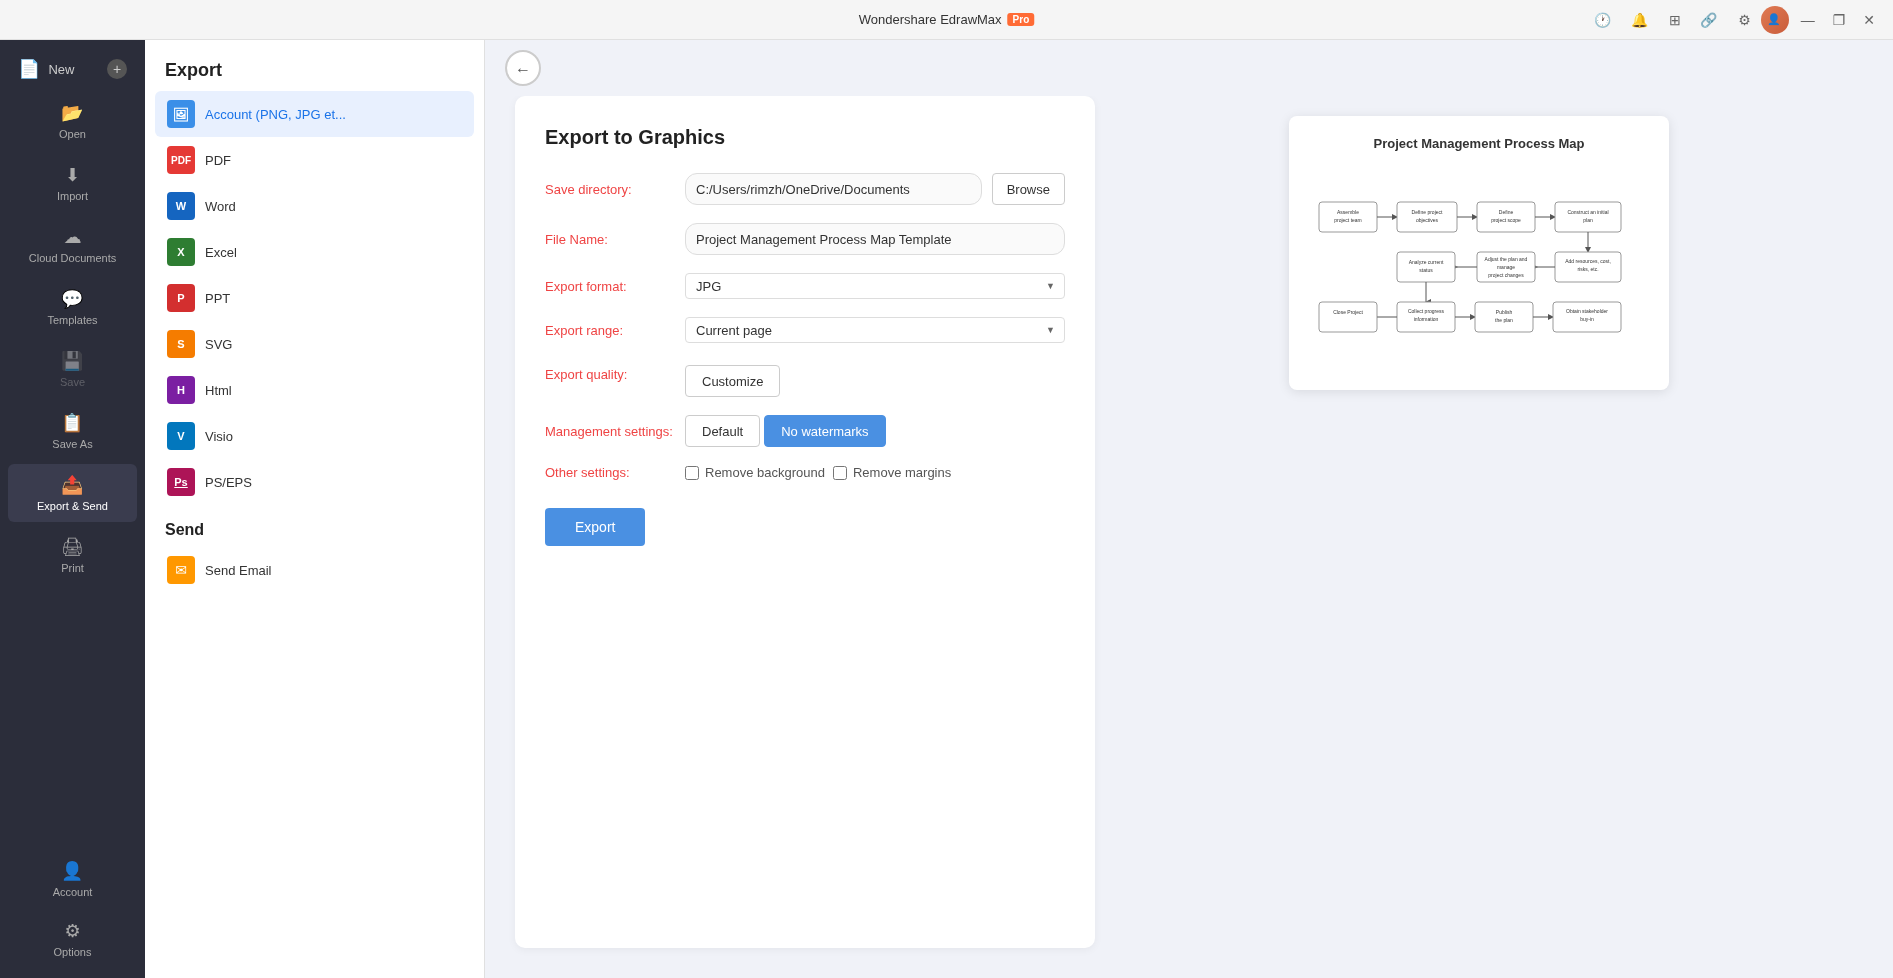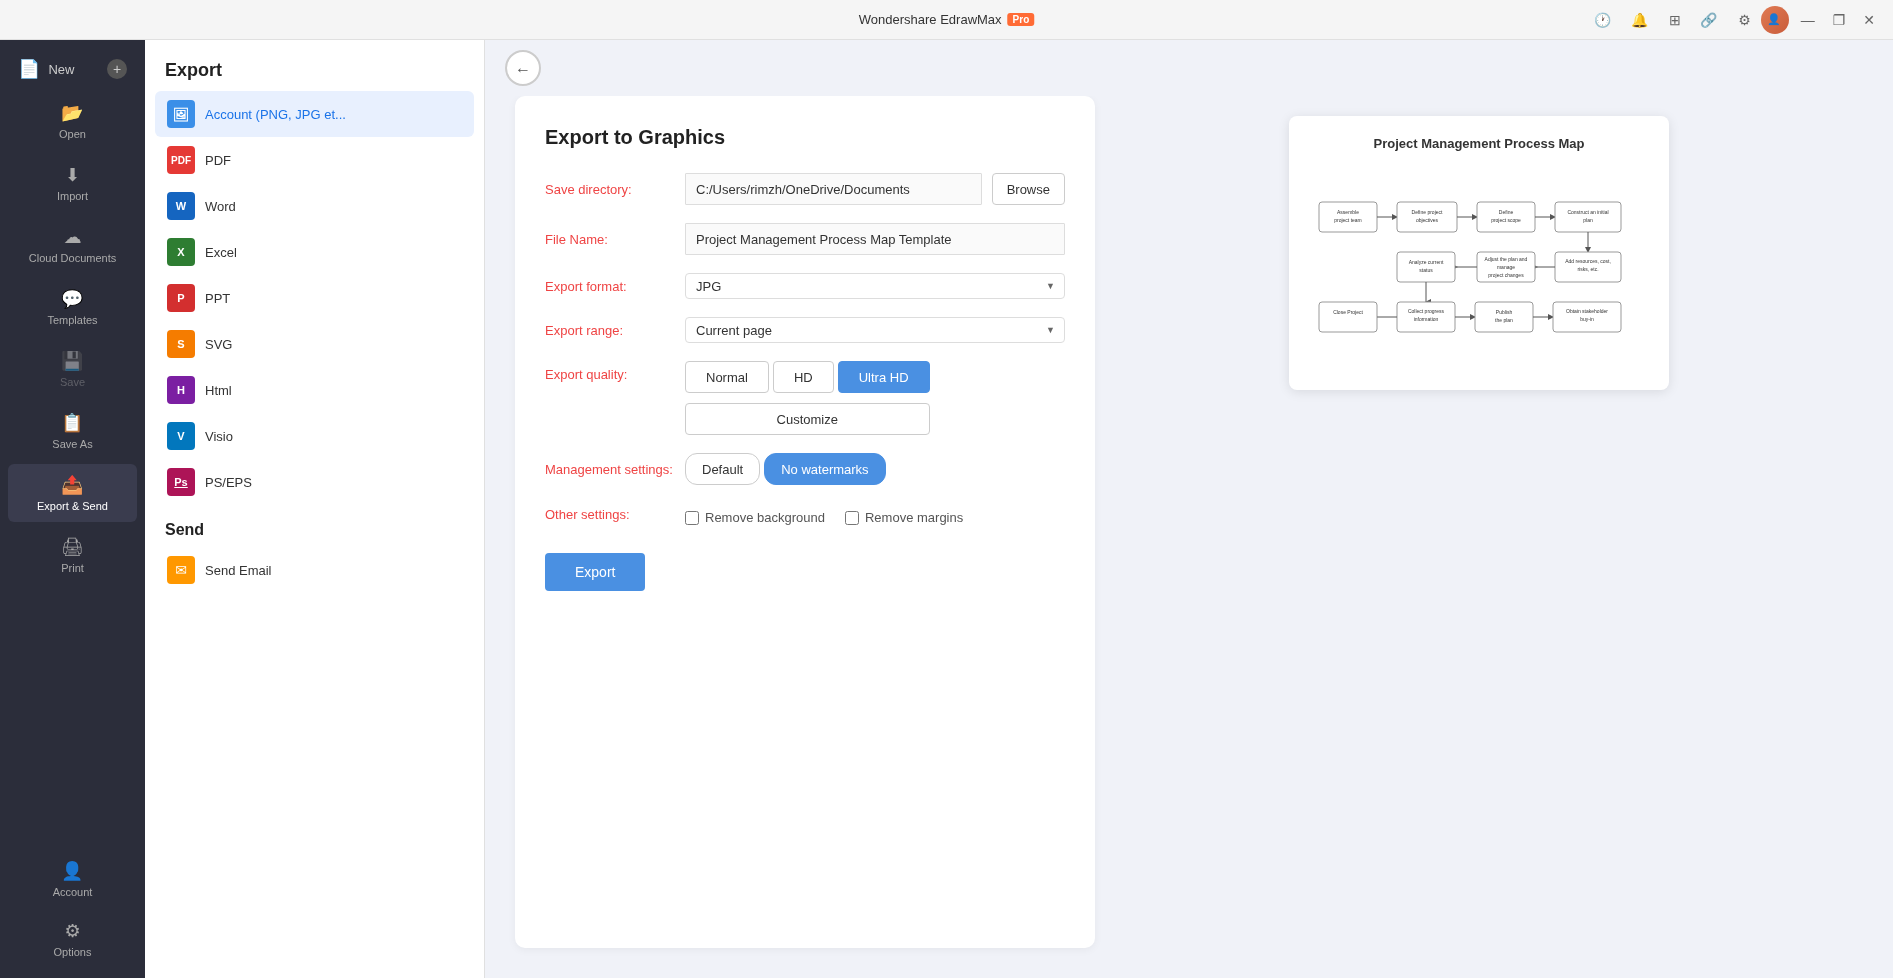--- a/index.html
+++ b/index.html
@@ -254,21 +254,21 @@
     .form-label {
       width: 130px;
       font-size: 13px;
       color: #ef4444;
       flex-shrink: 0;
     }
     .form-input {
       flex: 1;
       height: 32px;
       border: 1px solid #ddd;
-      border-radius: 1px;
+      border-radius: 12px;
       padding: 0 10px;
       font-size: 13px;
       color: #333;
       background: #fafafa;
     }
     .browse-btn {
       height: 32px;
       padding: 0 14px;
       background: white;
       border: 1px solid #ccc;
@@ -340,38 +340,37 @@
 
     
     .watermark-group {
       display: flex;
       gap: 4px;
     }
     .watermark-btn {
       height: 32px;
       padding: 0 16px;
       border: 1px solid #ccc;
-      border-radius: 12px;
+      border-radius: 4px;
       background: white;
       cursor: pointer;
       font-size: 13px;
       color: #333;
     }
     .watermark-btn.active {
       background: #4a90e2;
       color: white;
       border-color: #4a90e2;
     }
 
     
     .checkbox-group {
       display: flex;
       align-items: center;
-      gap: 20px;
-      margin-top: 7px;
+      gap: 8px;
     }
     .checkbox-label {
       display: flex;
       align-items: center;
       gap: 6px;
       font-size: 13px;
       color: #555;
       cursor: pointer;
     }
     .checkbox-label input[type=checkbox] {
@@ -626,25 +625,20 @@
               <option>Current page</option>
               <option>All pages</option>
               <option>Selected objects</option>
             </select>
           </div>
         </div>
 
         <div class="form-row" style="align-items: flex-start;">
           <span class="form-label" style="padding-top:6px;">Export quality:</span>
           <div class="quality-section">
-            <div class="quality-group">
-              <button class="quality-btn">Normal</button>
-              <button class="quality-btn">HD</button>
-              <button class="quality-btn active">Ultra HD</button>
-            </div>
             <button class="customize-btn">Customize</button>
           </div>
         </div>
 
         <div class="form-row">
           <span class="form-label">Management settings:</span>
           <div class="watermark-group">
             <button class="watermark-btn">Default</button>
             <button class="watermark-btn active">No watermarks</button>
           </div>

